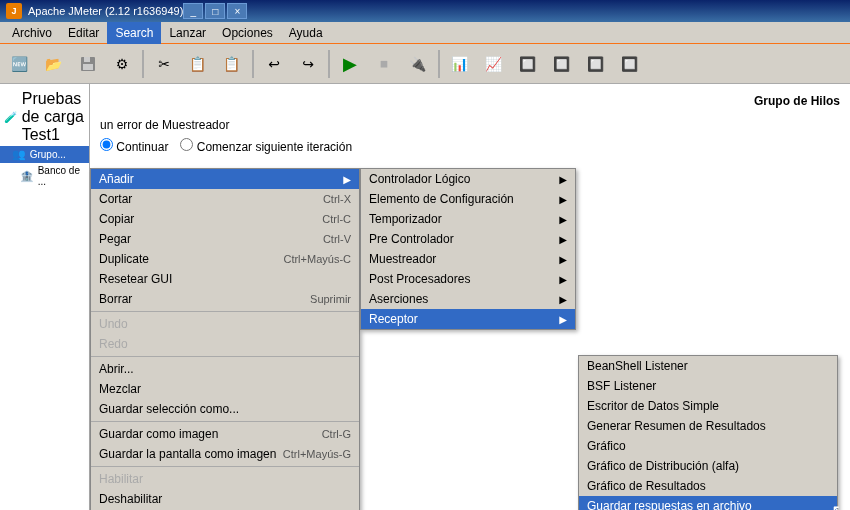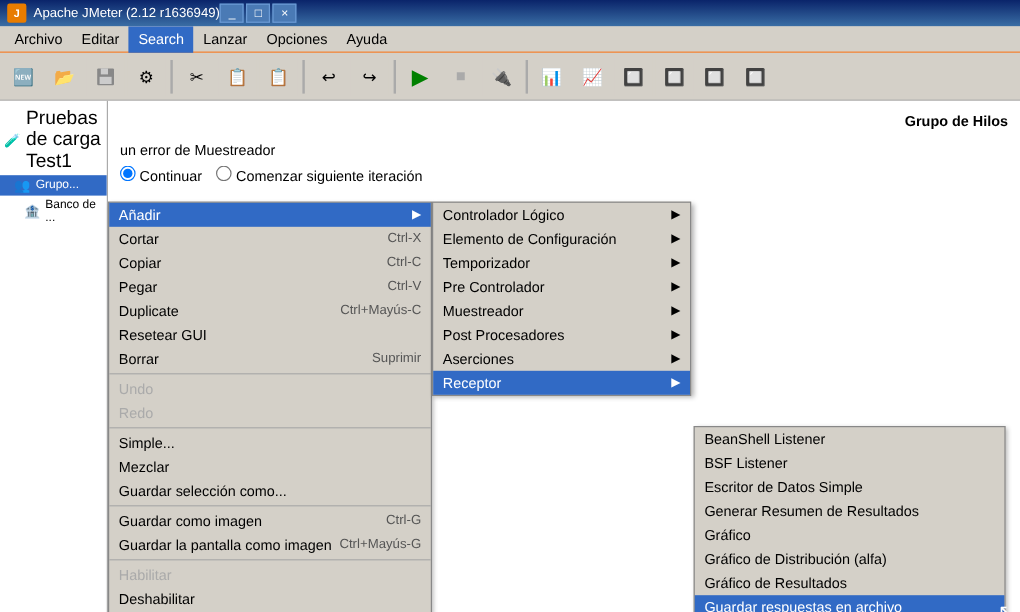--- a/index.html
+++ b/index.html
@@ -284,21 +284,21 @@
       </div>
       <div class="ctx-sep"></div>
       <div class="ctx-item disabled">
         <span>Undo</span>
       </div>
       <div class="ctx-item disabled">
         <span>Redo</span>
       </div>
       <div class="ctx-sep"></div>
       <div class="ctx-item">
-        <span>Simple...</span>
+        <span>Abrir...</span>
       </div>
       <div class="ctx-item">
         <span>Mezclar</span>
       </div>
       <div class="ctx-item">
         <span>Guardar selección como...</span>
       </div>
       <div class="ctx-sep"></div>
       <div class="ctx-item">
         <span>Guardar como imagen</span>

